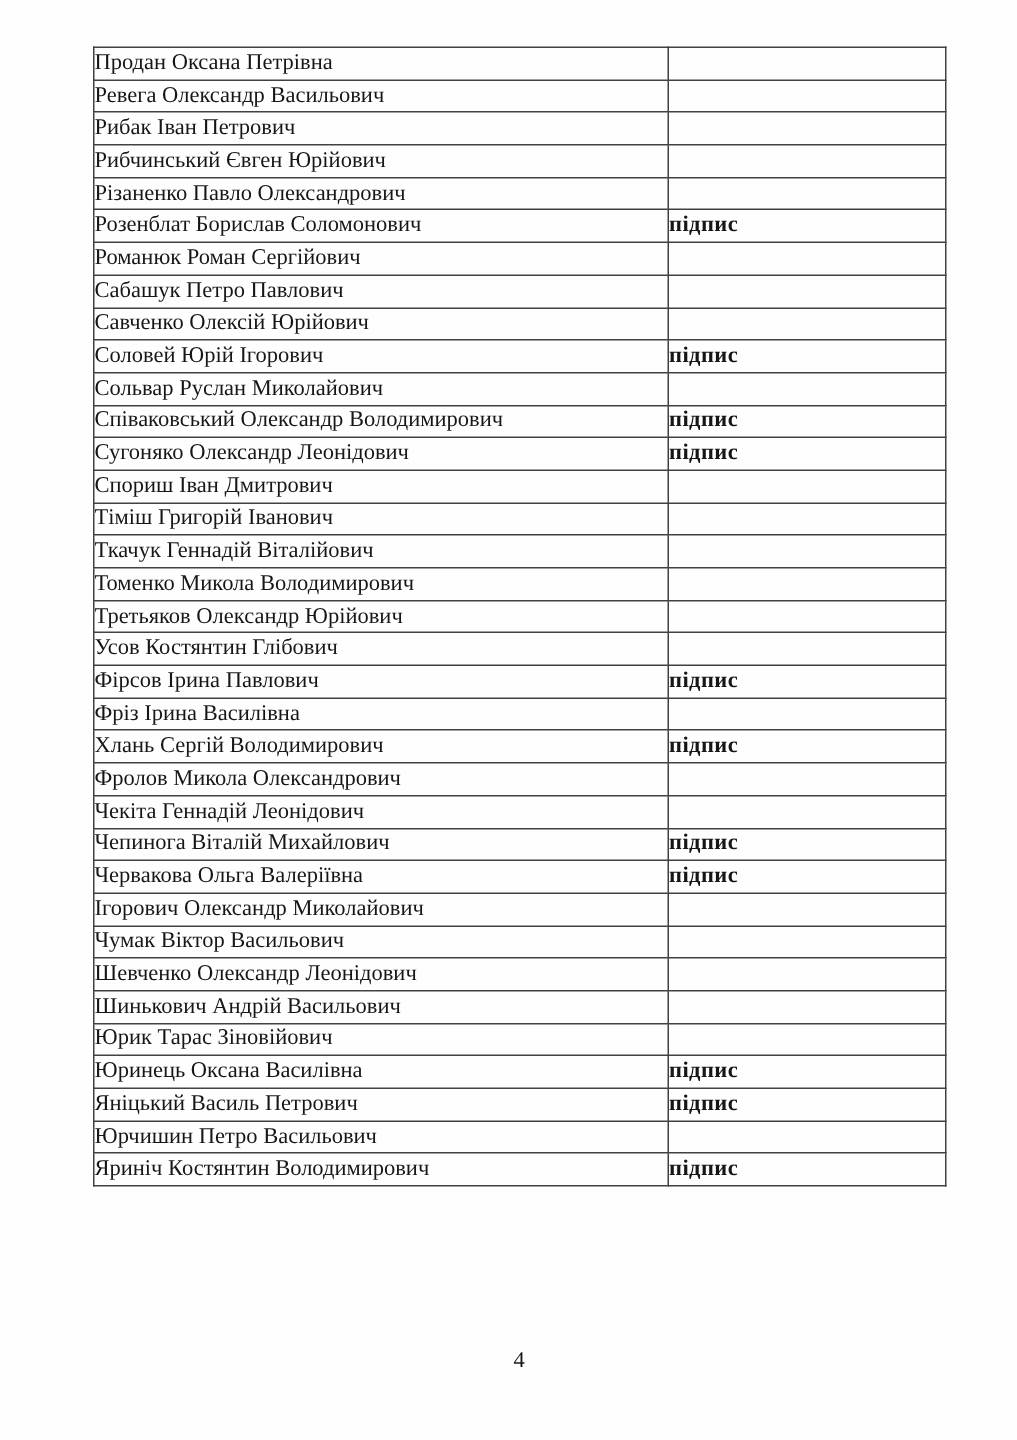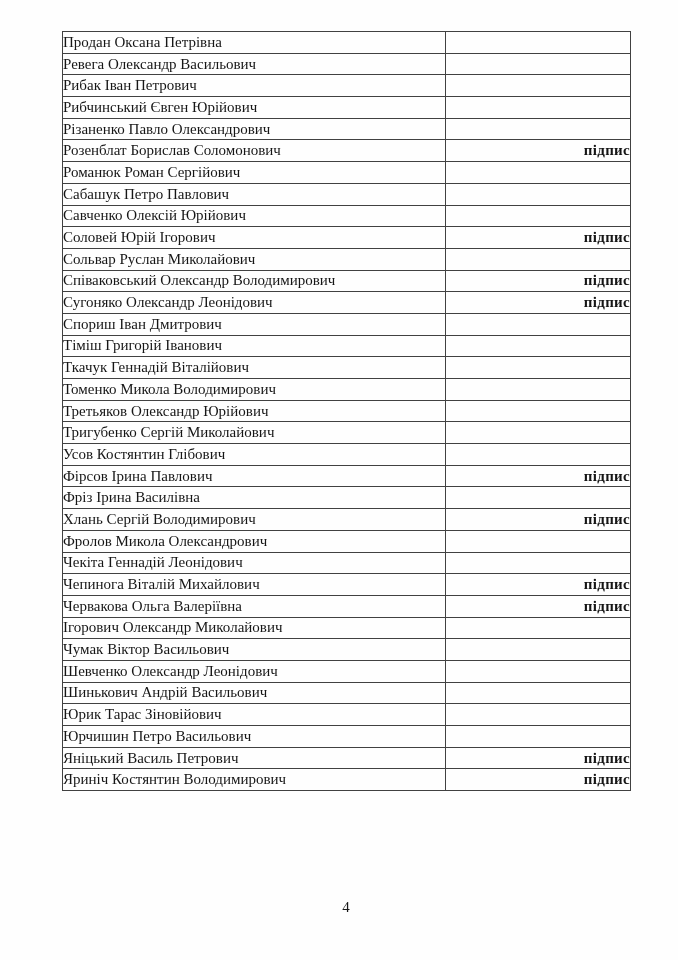--- a/index.html
+++ b/index.html
@@ -38,21 +38,21 @@
     padding: 0;
     vertical-align: middle;
     box-sizing: border-box;
   }
   td.name-cell {
     padding-left: 3px;
     white-space: nowrap;
     overflow: hidden;
   }
   td.sign-cell {
-    text-align: right;
+    text-align: left;
     font-weight: 700;
     letter-spacing: 0.3px;
     margin-top: 32px;
   }
   .page-number {
     position: absolute;
     left: 62px;
     top: 899px;
     width: 568px;
     text-align: center;
@@ -136,24 +136,20 @@
         </tr>
         <tr>
           <td class="name-cell">Томенко Микола Володимирович</td>
           <td class="sign-cell"></td>
         </tr>
         <tr>
           <td class="name-cell">Третьяков Олександр Юрійович</td>
           <td class="sign-cell"></td>
         </tr>
         <tr>
-          <td class="name-cell">Тригубенко Сергій Миколайович</td>
-          <td class="sign-cell"></td>
-        </tr>
-        <tr>
           <td class="name-cell">Усов Костянтин Глібович</td>
           <td class="sign-cell"></td>
         </tr>
         <tr>
           <td class="name-cell">Фірсов Ірина Павлович</td>
           <td class="sign-cell">підпис</td>
         </tr>
         <tr>
           <td class="name-cell">Фріз Ірина Василівна</td>
           <td class="sign-cell"></td>
@@ -192,26 +188,30 @@
         </tr>
         <tr>
           <td class="name-cell">Шинькович Андрій Васильович</td>
           <td class="sign-cell"></td>
         </tr>
         <tr>
           <td class="name-cell">Юрик Тарас Зіновійович</td>
           <td class="sign-cell"></td>
         </tr>
         <tr>
+          <td class="name-cell">Юринець Оксана Василівна</td>
+          <td class="sign-cell">підпис</td>
+        </tr>
+        <tr>
+          <td class="name-cell">Яніцький Василь Петрович</td>
+          <td class="sign-cell">підпис</td>
+        </tr>
+        <tr>
           <td class="name-cell">Юрчишин Петро Васильович</td>
           <td class="sign-cell"></td>
-        </tr>
-        <tr>
-          <td class="name-cell">Яніцький Василь Петрович</td>
-          <td class="sign-cell">підпис</td>
         </tr>
         <tr>
           <td class="name-cell">Яриніч Костянтин Володимирович</td>
           <td class="sign-cell">підпис</td>
         </tr>
       </tbody>
   </table>
   <div class="page-number">4</div>
 </div>
 

